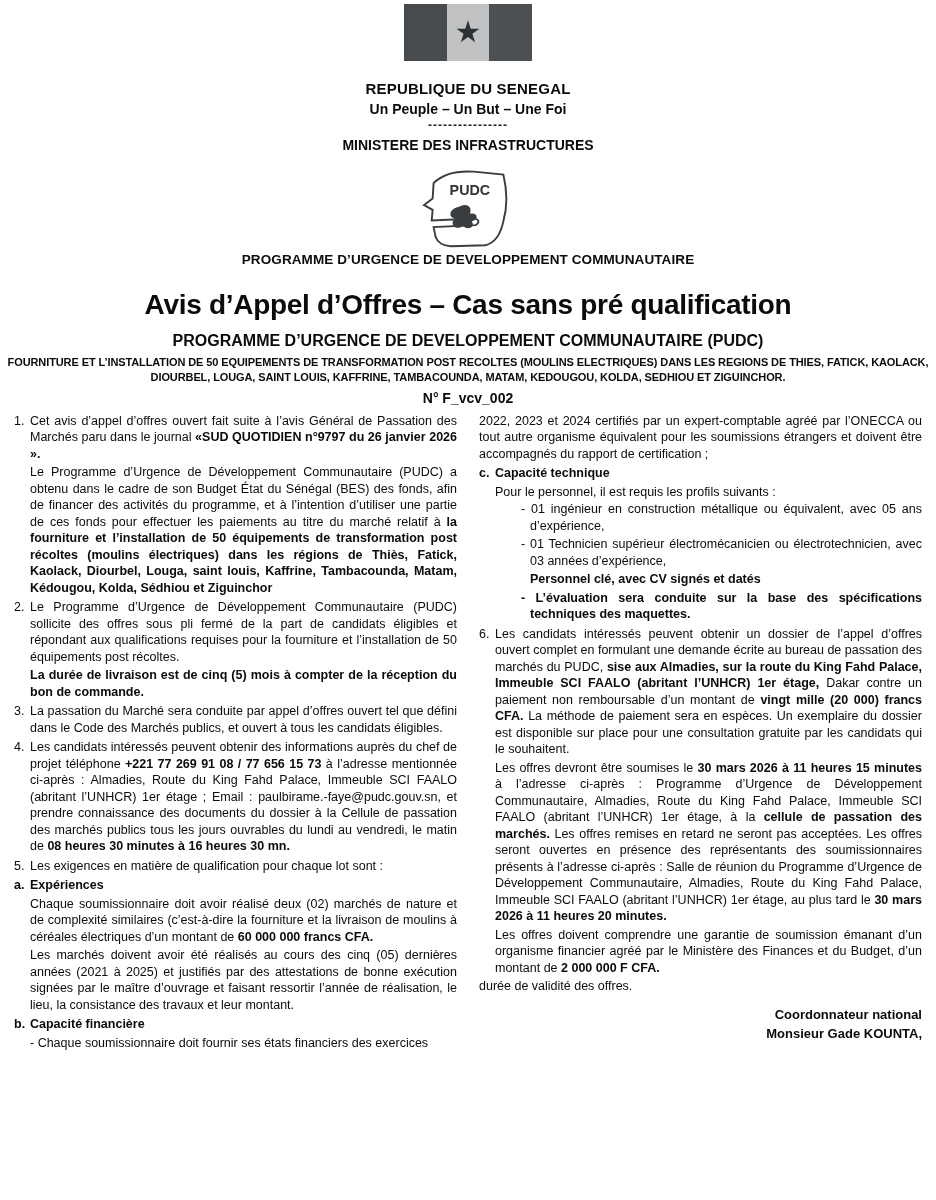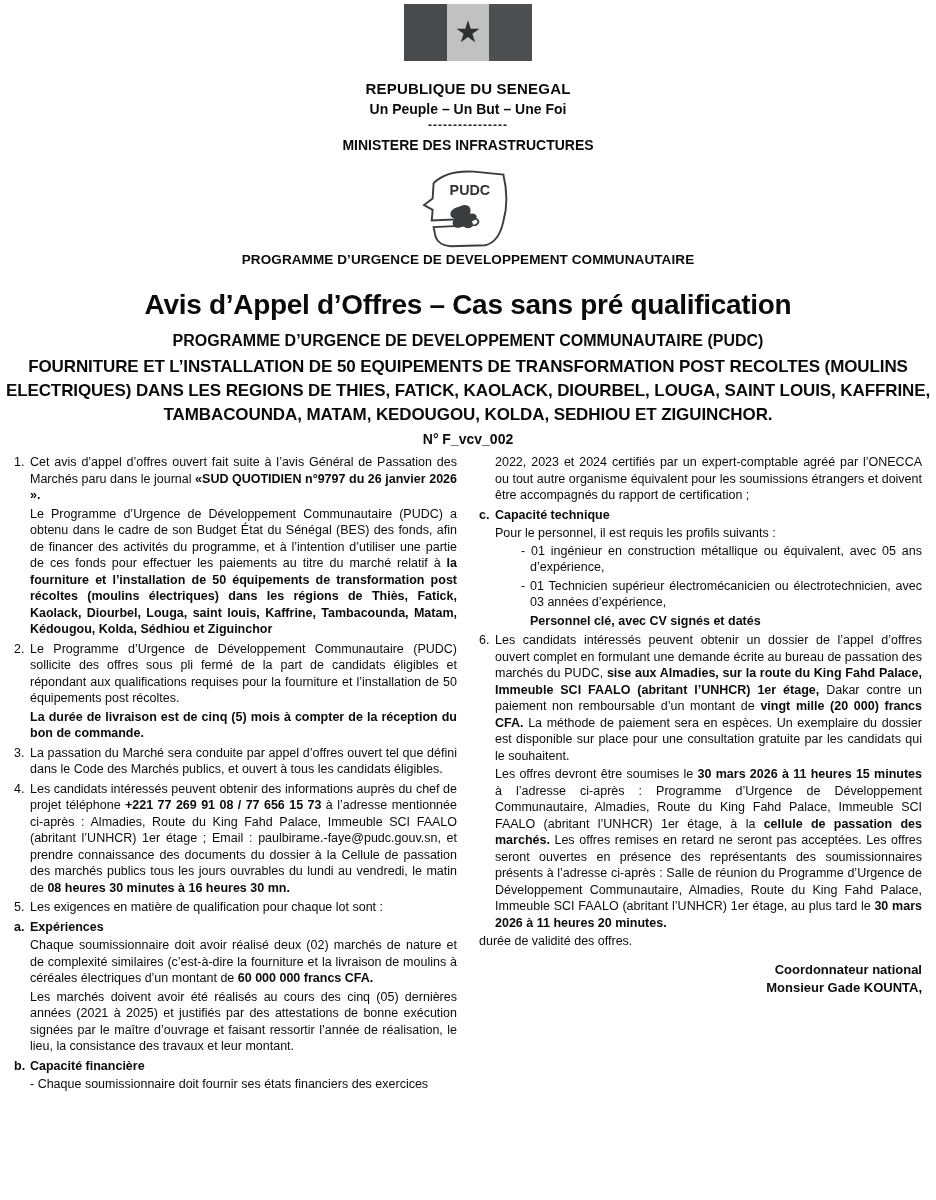--- a/index.html
+++ b/index.html
@@ -22,37 +22,37 @@
   .country  { font-size:15px; font-weight:bold; letter-spacing:.2px; }
   .motto    { font-size:14px; font-weight:bold; margin-top:4px; }
   .dashes   { font-size:12px; font-weight:bold; margin-top:1px; letter-spacing:1px; color:#222; }
   .ministry { font-size:14px; font-weight:bold; margin-top:5px; }
   .logo-wrap { margin:11px auto 2px; width:98px; height:86px; }
   .logo-wrap svg { width:100%; height:100%; display:block; }
   .program  { font-size:13.5px; font-weight:bold; margin-top:2px; letter-spacing:.1px; }
   .doc-title{ font-size:28px; font-weight:bold; margin-top:22px; letter-spacing:-.3px; }
   .subtitle { font-weight:bold; line-height:1.42; }
   .sub1 { font-size:16px; margin-top:9px; }
-  .sub2 { font-size:17px; margin-top:2px; padding:0 4px; letter-spacing:-.1px; }
+  .sub2 { font-size:11px; margin-top:2px; padding:0 4px; letter-spacing:-.1px; }
   .ref  { font-size:14px; font-weight:bold; margin-top:4px; }
 
   .columns {
     display:flex; gap:22px; padding:7px 14px 0;
     font-size:12.5px; line-height:16.5px; text-align:justify;
   }
   .col { flex:1; min-width:0; }
   .li { display:flex; margin-top:3px; }
   .col .li:first-child { margin-top:0; }
   .mk { flex:0 0 16px; }
   .ct { flex:1; min-width:0; }
   .ct p + p { margin-top:2px; }
   .subhead { display:flex; font-weight:bold; margin-top:3px; }
   .subbody { margin-left:16px; margin-top:2px; }
   .subbody p + p { margin-top:2px; }
-  .indent16 { margin-left:16px; }
+  .indent16 { }
   .bullets { margin-left:26px; margin-top:1px; }
   .bullets p { margin-top:1px; }
   .hang { padding-left:9px; text-indent:-9px; }
   .noindent-hang { padding-left:9px; }
   .tail { margin-top:2px; text-align:left; }
   .signature { text-align:right; font-weight:bold; margin-top:11px; line-height:1.45; font-size:13px; }
 </style>
 </head>
 <body>
 
@@ -155,28 +155,30 @@
       <div class="subhead">
         <span class="mk">c.</span>
         <span>Capacité technique</span>
       </div>
       <div class="subbody">
         <p><span>Pour le personnel, il est requis les profils suivants :</span></p>
         <div class="bullets">
           <p class="hang"><span>- 01 ingénieur en construction métallique ou équivalent, avec 05 ans d’expérience,</span></p>
           <p class="hang"><span>- 01 Technicien supérieur électromécanicien ou électrotechnicien, avec 03 années d’expérience,</span></p>
           <p class="noindent-hang"><b>Personnel clé, avec CV signés et datés</b></p>
+          <p class="hang"><b>- L’évaluation sera conduite sur la base des spécifications techniques des maquettes.</b></p>
         </div>
       </div>
 
       <div class="li">
         <span class="mk">6.</span>
         <div class="ct">
           <p><span>Les candidats intéressés peuvent obtenir un dossier de l’appel d’offres ouvert complet en formulant une demande écrite au bureau de passation des marchés du PUDC, </span><b>sise aux Almadies, sur la route du King Fahd Palace, Immeuble SCI FAALO (abritant l’UNHCR) 1er étage,</b><span> Dakar contre un paiement non remboursable d’un montant de </span><b>vingt mille (20 000) francs CFA.</b><span> La méthode de paiement sera en espèces. Un exemplaire du dossier est disponible sur place pour une consultation gratuite par les candidats qui le souhaitent.</span></p>
           <p><span>Les offres devront être soumises le </span><b>30 mars 2026 à 11 heures 15 minutes</b><span> à l’adresse ci-après : Programme d’Urgence de Développement Communautaire, Almadies, Route du King Fahd Palace, Immeuble SCI FAALO (abritant l’UNHCR) 1er étage, à la </span><b>cellule de passation des marchés.</b><span> Les offres remises en retard ne seront pas acceptées. Les offres seront ouvertes en présence des représentants des soumissionnaires présents à l’adresse ci-après : Salle de réunion du Programme d’Urgence de Développement Communautaire, Almadies, Route du King Fahd Palace, Immeuble SCI FAALO (abritant l’UNHCR) 1er étage, au plus tard le </span><b>30 mars 2026 à 11 heures 20 minutes.</b></p>
+          <p><span>Les offres doivent comprendre une garantie de soumission émanant d’un organisme financier agréé par le Ministère des Finances et du Budget, d’un montant de </span><b>2 000 000 F CFA.</b></p>
         </div>
       </div>
 
       <p class="tail"><span>durée de validité des offres.</span></p>
 
       <div class="signature">
         <div>Coordonnateur national</div>
         <div>Monsieur Gade KOUNTA,</div>
       </div>
 

